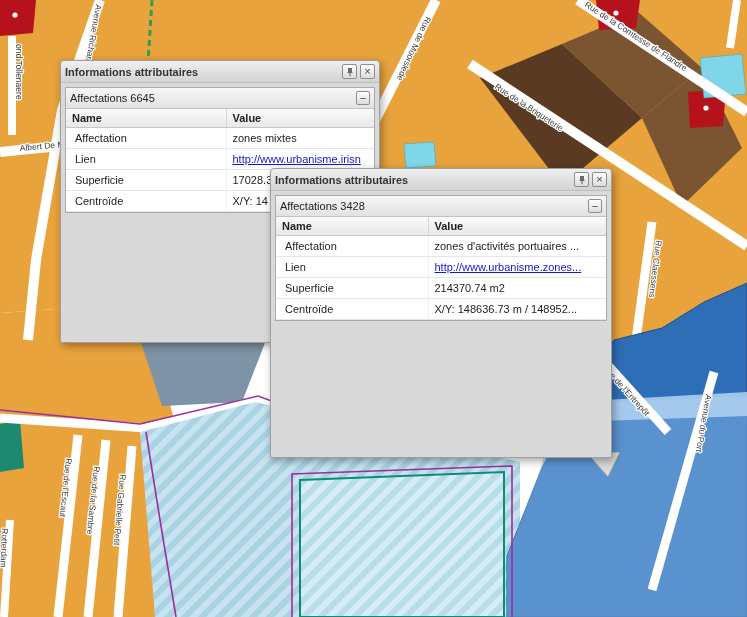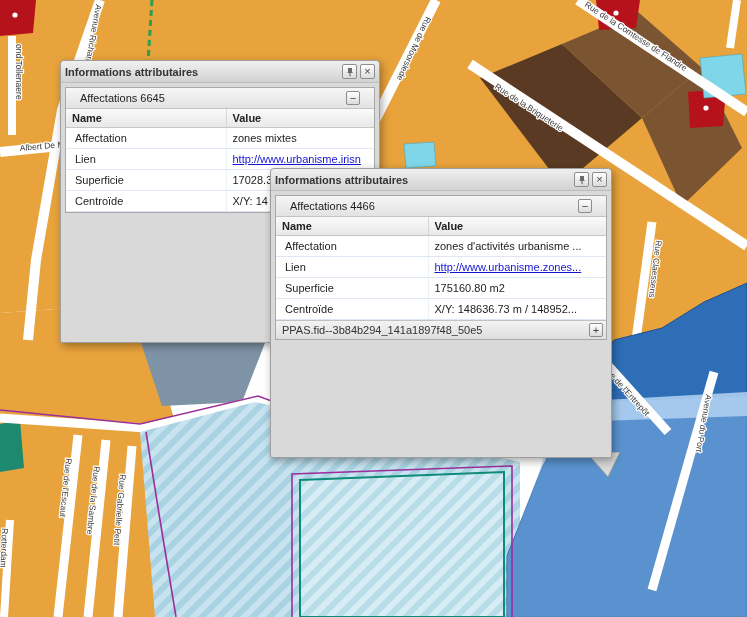--- a/index.html
+++ b/index.html
@@ -22,21 +22,21 @@
             background:linear-gradient(#f0f0f0,#d2d2d2);border-bottom:1px solid #bdbdbd;
             border-radius:4px 4px 0 0;cursor:move;}
   .titlebar .title{font-weight:bold;color:#333;flex:1;white-space:nowrap;overflow:hidden;}
   .tool{width:15px;height:15px;border:1px solid #8d8d8d;border-radius:2px;
         background:linear-gradient(#ffffff,#dcdcdc);display:flex;align-items:center;
         justify-content:center;margin-left:3px;font-size:11px;line-height:1;
         color:#444;cursor:pointer;box-sizing:border-box;}
   .win-body{flex:1;margin:4px;overflow:hidden;}
   .panel{border:1px solid #a9a9a9;background:#fff;}
   .section-header{display:flex;align-items:center;justify-content:space-between;
-                  padding:3px 14px;background:linear-gradient(#f6f6f6,#e2e2e2);
+                  padding:3px 4px;background:linear-gradient(#f6f6f6,#e2e2e2);
                   border-bottom:1px solid #c2c2c2;color:#222;}
   .mini-btn{width:14px;height:14px;border:1px solid #8d8d8d;border-radius:2px;
             background:linear-gradient(#ffffff,#dcdcdc);display:flex;align-items:center;
             justify-content:center;font-size:11px;line-height:1;color:#444;
             cursor:pointer;box-sizing:border-box;flex:0 0 auto;}
   table.grid{width:100%;border-collapse:collapse;table-layout:fixed;}
   .grid thead th{text-align:left;font-weight:bold;padding:3px 6px;
                  background:linear-gradient(#fafafa,#e8e8e8);
                  border-bottom:1px solid #c6c6c6;border-right:1px solid #d6d6d6;
                  color:#222;white-space:nowrap;overflow:hidden;}
@@ -213,54 +213,50 @@
         <svg width="10" height="10" viewBox="0 0 10 10">
           <path d="M3,1 L7,1 L7,5 L8,6 L2,6 L3,5 Z" fill="#6b6b6b"></path>
           <line x1="5" y1="6" x2="5" y2="9.3" stroke="#6b6b6b" stroke-width="1.2"></line>
         </svg>
       </span>
       <span class="tool">×</span>
     </div>
     <div class="win-body">
       <div class="panel">
         <div class="section-header">
-          <span>Affectations 4466</span>
+          <span>Affectations 3428</span>
           <span class="mini-btn">−</span>
         </div>
         <table class="grid">
           <colgroup>
               <col class="name">
               <col class="value">
             </colgroup>
           <thead>
             <tr>
               <th>Name</th>
               <th>Value</th>
             </tr>
           </thead>
           <tbody id="rows-1">
               <tr>
                 <td class="c-name">Affectation</td>
-                <td class="c-value">zones d'activités urbanisme ...</td>
+                <td class="c-value">zones d'activités portuaires ...</td>
               </tr>
               <tr>
                 <td class="c-name">Lien</td>
                 <td class="c-value"><a href="#">http://www.urbanisme.zones...</a></td>
               </tr>
               <tr>
                 <td class="c-name">Superficie</td>
-                <td class="c-value">175160.80 m2</td>
+                <td class="c-value">214370.74 m2</td>
               </tr>
               <tr>
                 <td class="c-name">Centroïde</td>
                 <td class="c-value">X/Y: 148636.73 m / 148952...</td>
               </tr>
             </tbody>
         </table>
-        <div class="footer-bar">
-          <span class="flabel">PPAS.fid--3b84b294_141a1897f48_50e5</span>
-          <span class="mini-btn">+</span>
-        </div>
       </div>
     </div>
   </div>
 
 </div>
 
 </body></html>

